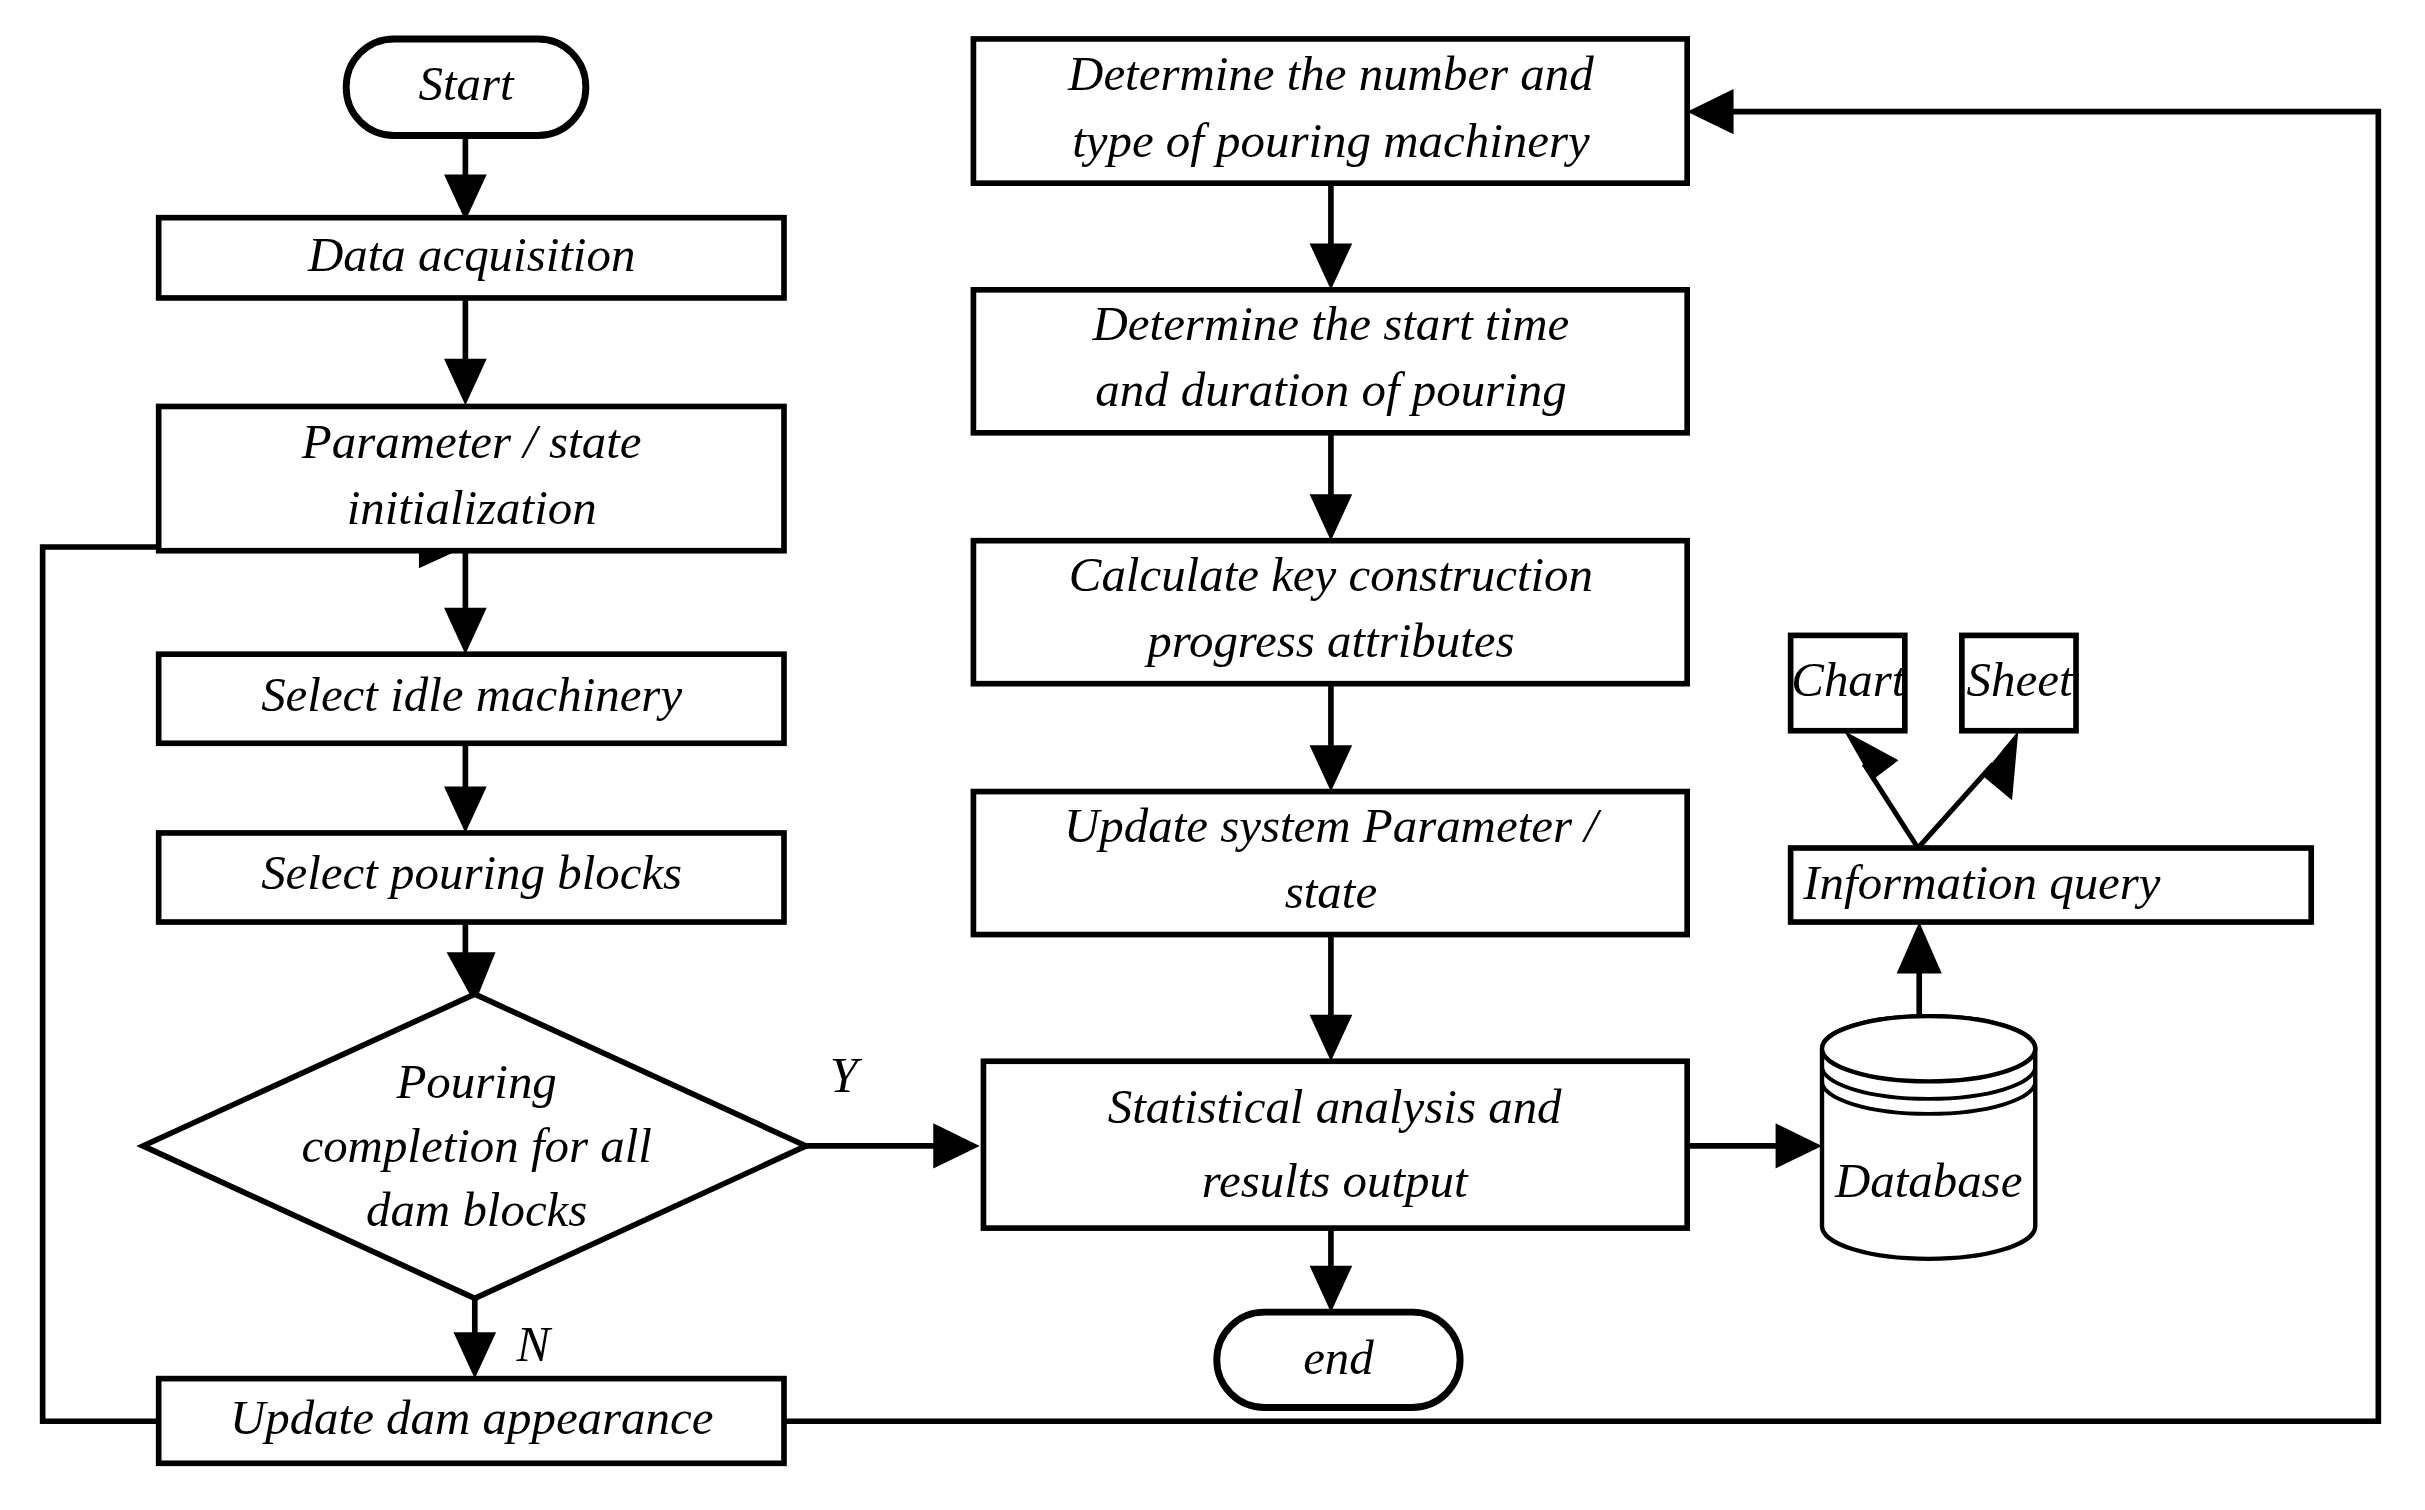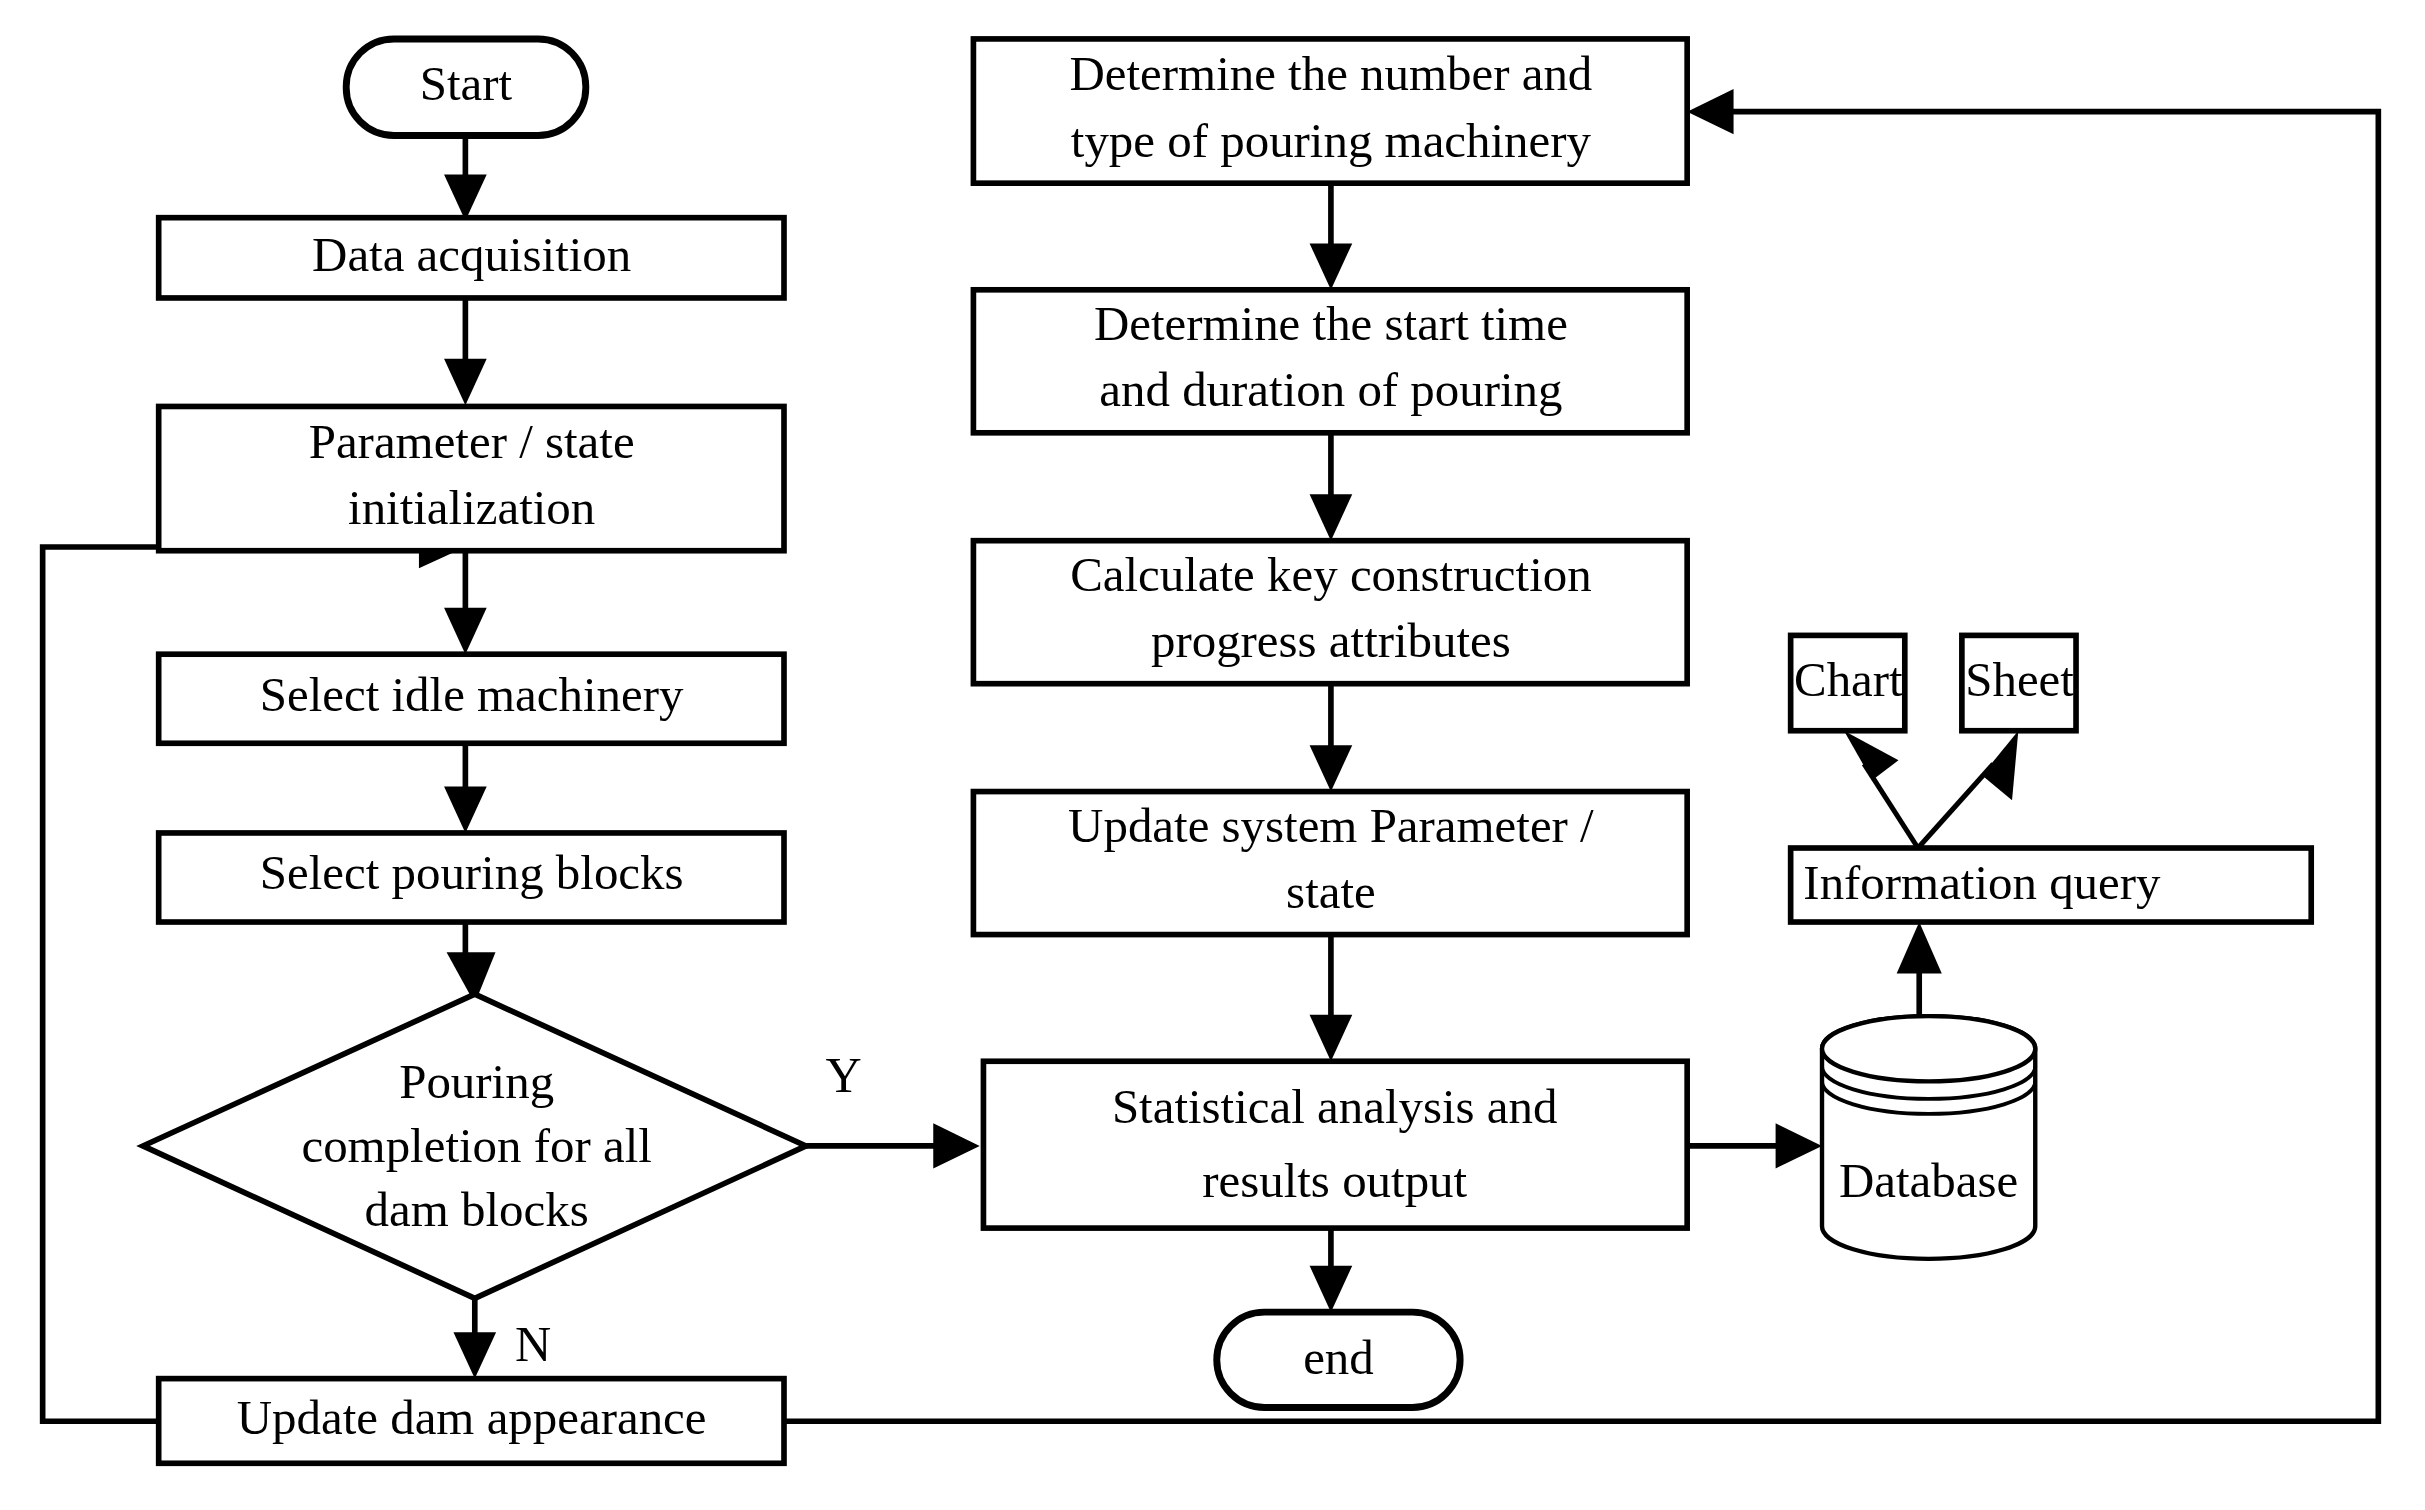--- a/index.html
+++ b/index.html
@@ -11,20 +11,21 @@
     width: 2426px;
     height: 1511px;
     overflow: hidden;
     font-family: "Liberation Serif", "DejaVu Serif", serif;
   }
   #flowchart-root {
     position: relative;
     width: 2426px;
     height: 1511px;
     background: #ffffff;
+    font-style: italic;
   }
   svg#diagram {
     display: block;
     width: 2426px;
     height: 1511px;
   }
   .node-rect {
     fill: #ffffff;
     stroke: #000000;
     stroke-width: 9;

